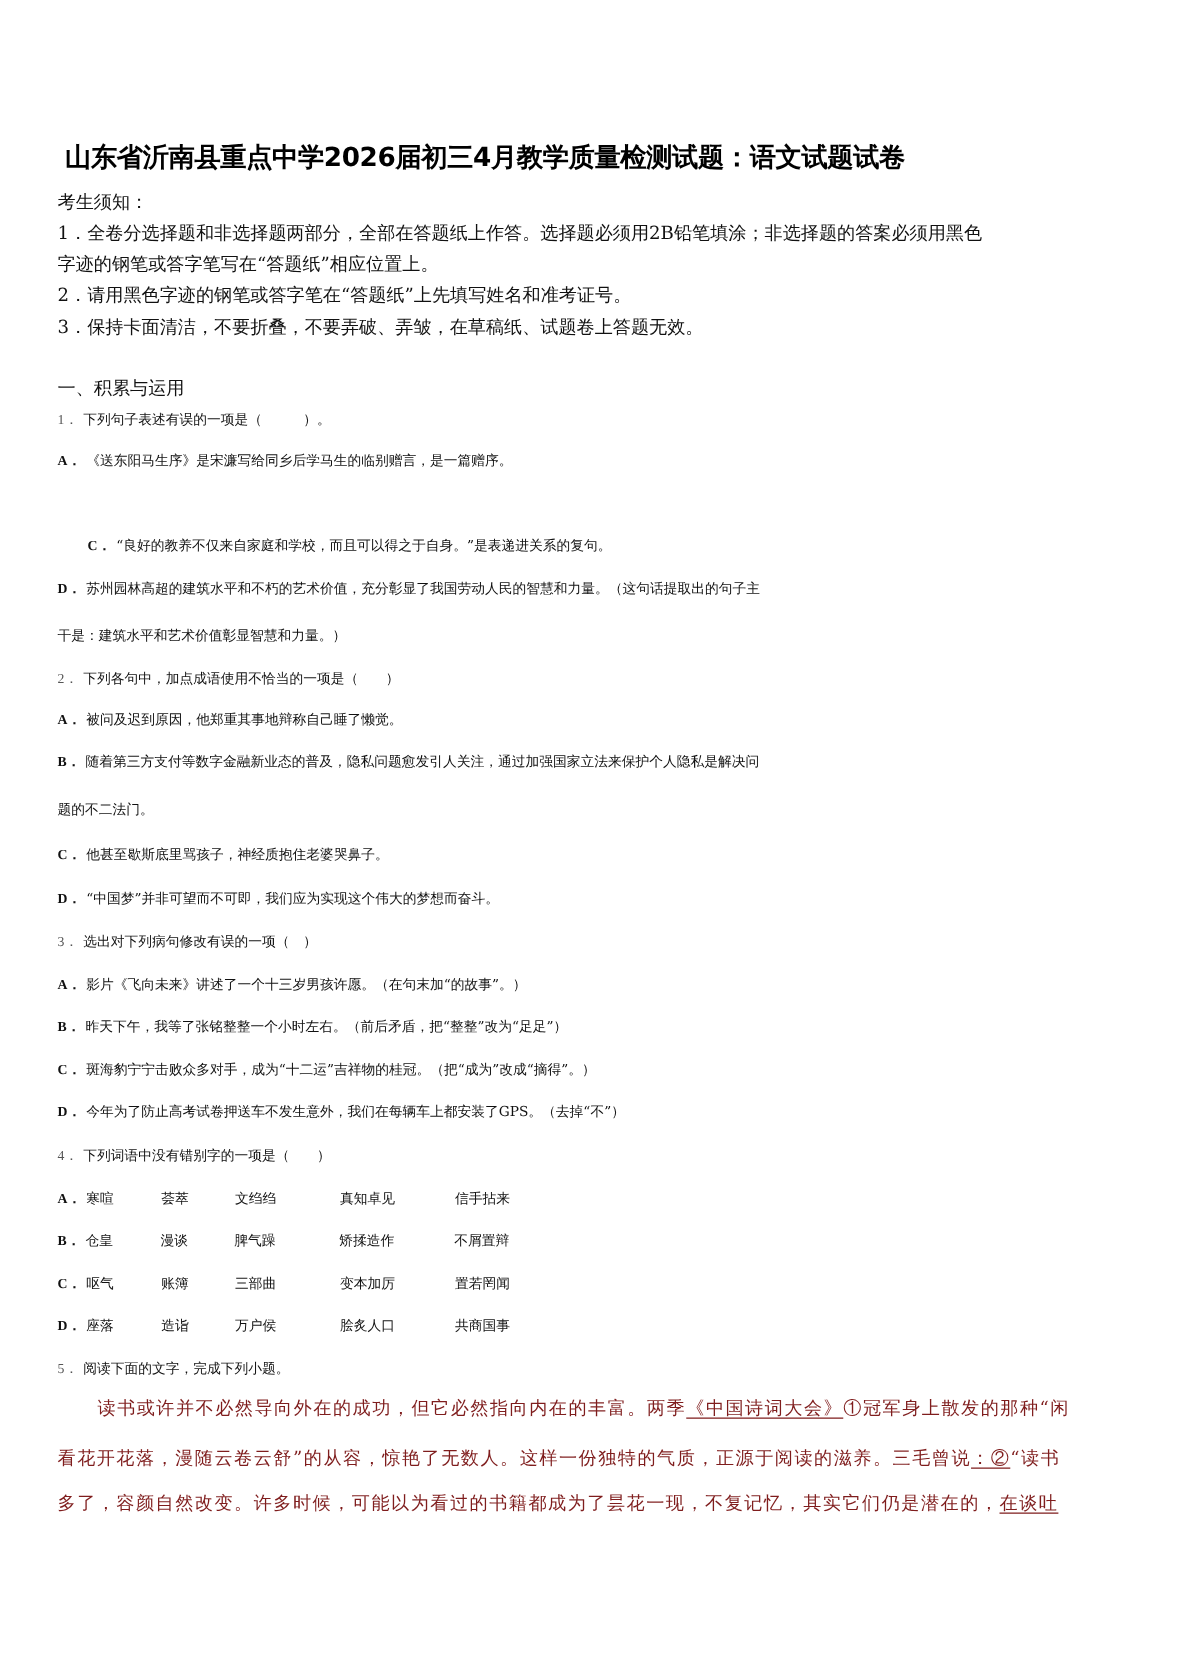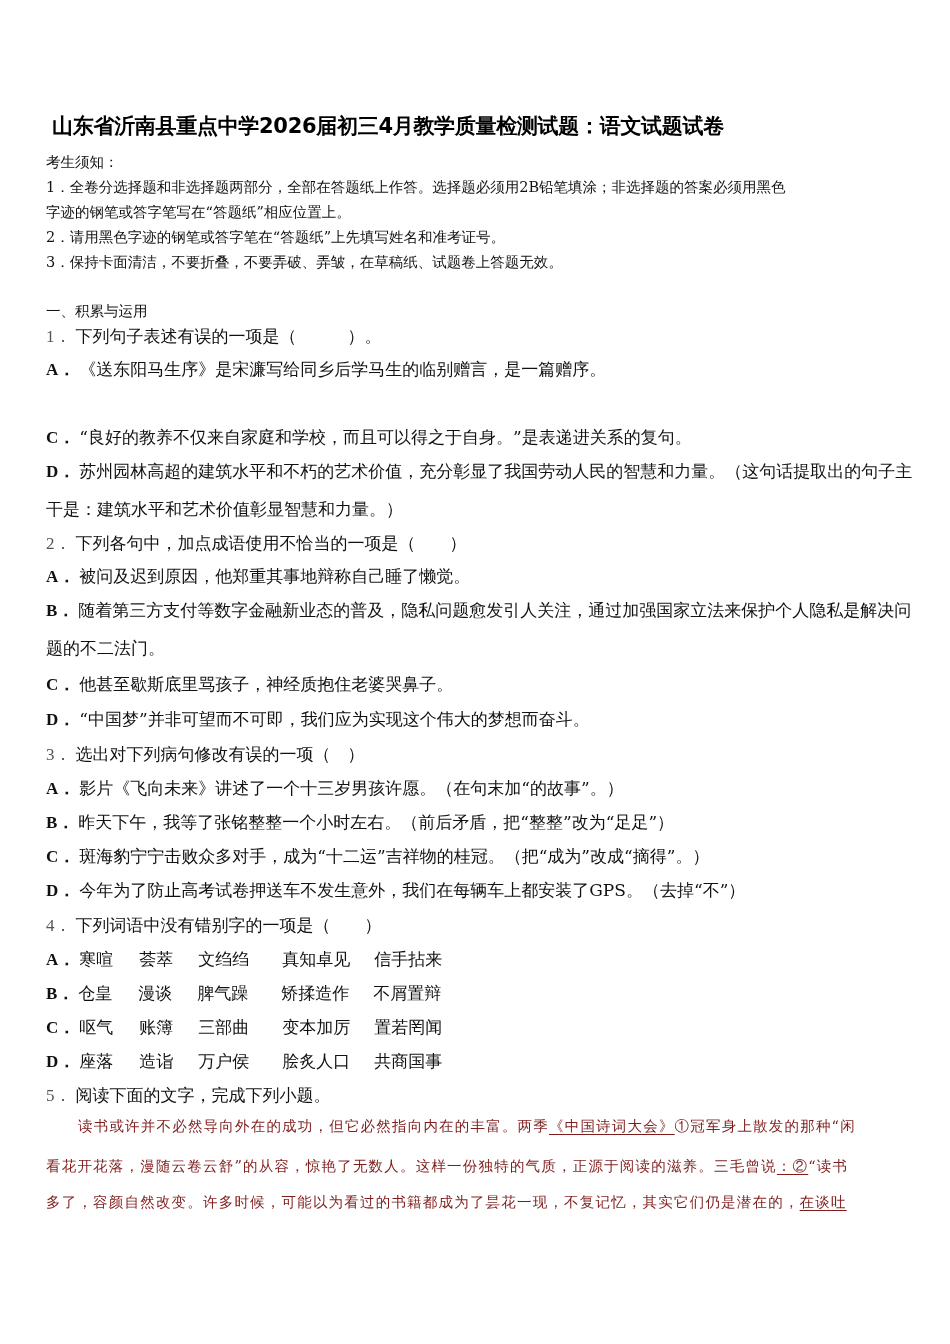--- a/index.html
+++ b/index.html
@@ -29,21 +29,21 @@
       font-family: "DejaVu Sans", "Liberation Sans", sans-serif;
       font-weight: bold;
       font-size: 21px;
       letter-spacing: -0.3px;
       color: #000;
     }
     .line {
       position: absolute;
       left: 46px;
       white-space: nowrap;
-      font-size: 17px;
+      font-size: 11px;
       line-height: 20px;
       color: #111;
     }
     .notice { font-size: 14.5px; }
     .opt-letter {
       font-family: "Liberation Serif", "DejaVu Serif", serif;
       font-weight: bold;
       display: inline-block;
       margin-right: 4px;
     }
@@ -86,21 +86,21 @@
   <div class="line notice" style="top:252px;">3．保持卡面清洁，不要折叠，不要弄破、弄皱，在草稿纸、试题卷上答题无效。</div>
 
   <div class="line notice" style="top:301px;">一、积累与运用</div>
 
   <div class="line" style="top:326px;">
     <span class="qnum">1．</span><span>下列句子表述有误的一项是（　　　）。</span>
   </div>
   <div class="line" style="top:359px;">
     <span class="opt-letter">A．</span><span>《送东阳马生序》是宋濂写给同乡后学马生的临别赠言，是一篇赠序。</span>
   </div>
-  <div class="line" style="top:427px;">
+  <div class="line" style="top:427px;margin-left:24px;">
     <span class="opt-letter">C．</span><span>“良好的教养不仅来自家庭和学校，而且可以得之于自身。”是表递进关系的复句。</span>
   </div>
   <div class="line" style="top:461px;">
     <span class="opt-letter">D．</span><span>苏州园林高超的建筑水平和不朽的艺术价值，充分彰显了我国劳动人民的智慧和力量。（这句话提取出的句子主</span>
   </div>
   <div class="line" style="top:499px;">干是：建筑水平和艺术价值彰显智慧和力量。）</div>
 
   <div class="line" style="top:533px;">
     <span class="qnum">2．</span><span>下列各句中，加点成语使用不恰当的一项是（　　）</span>
   </div>

